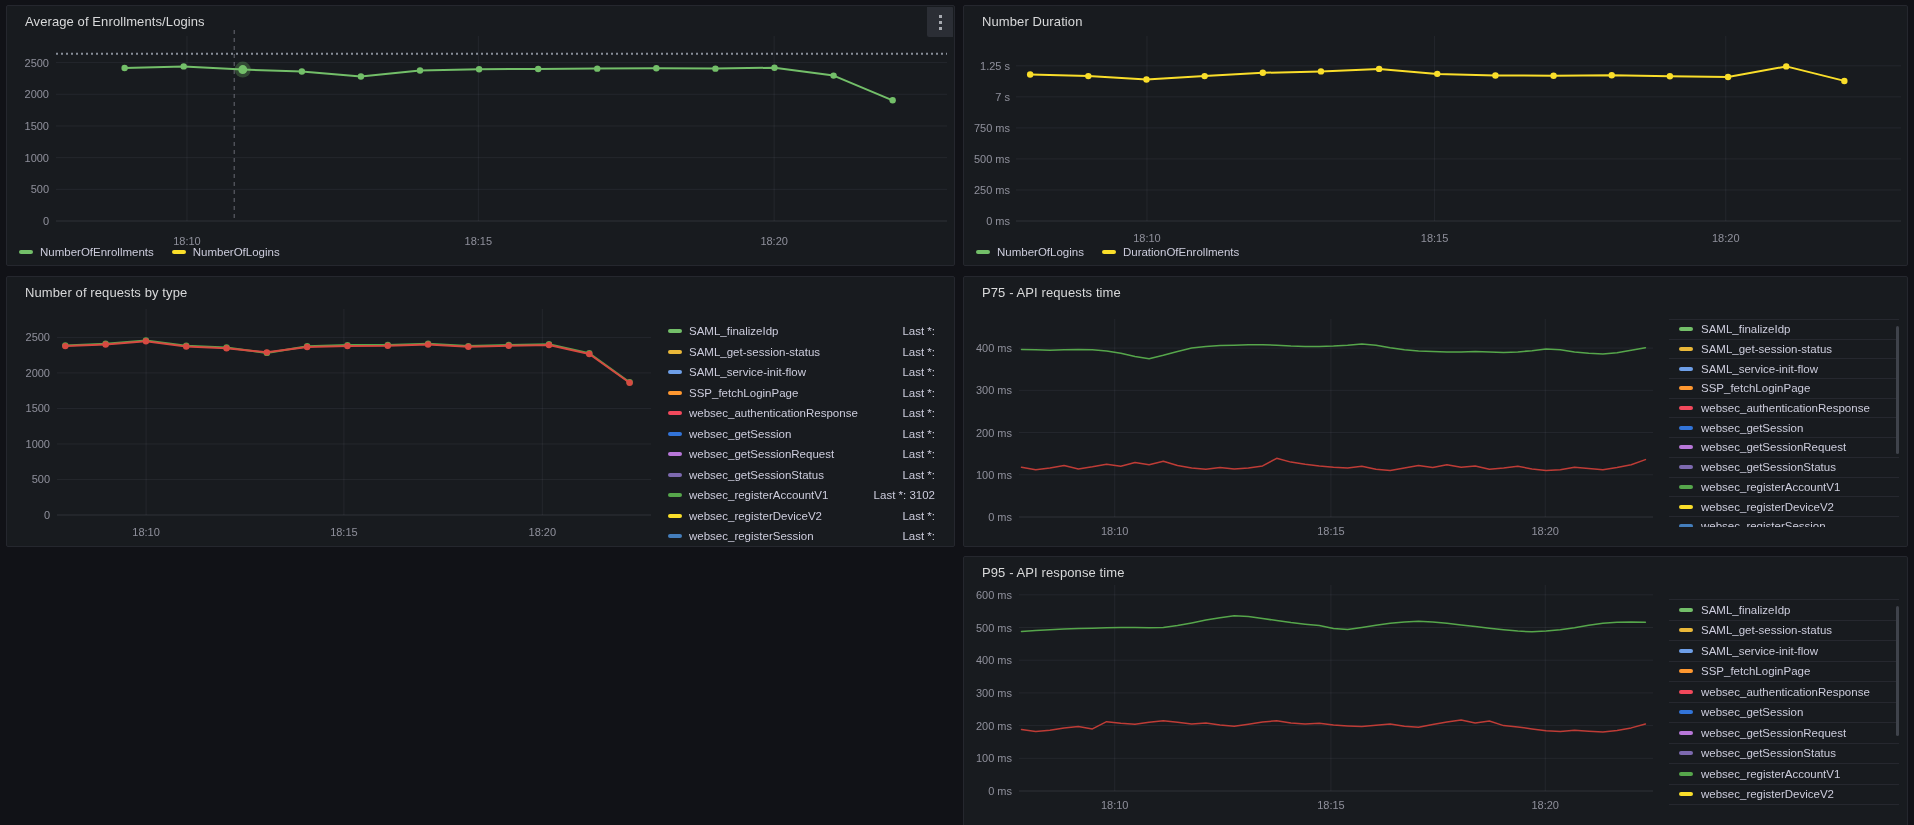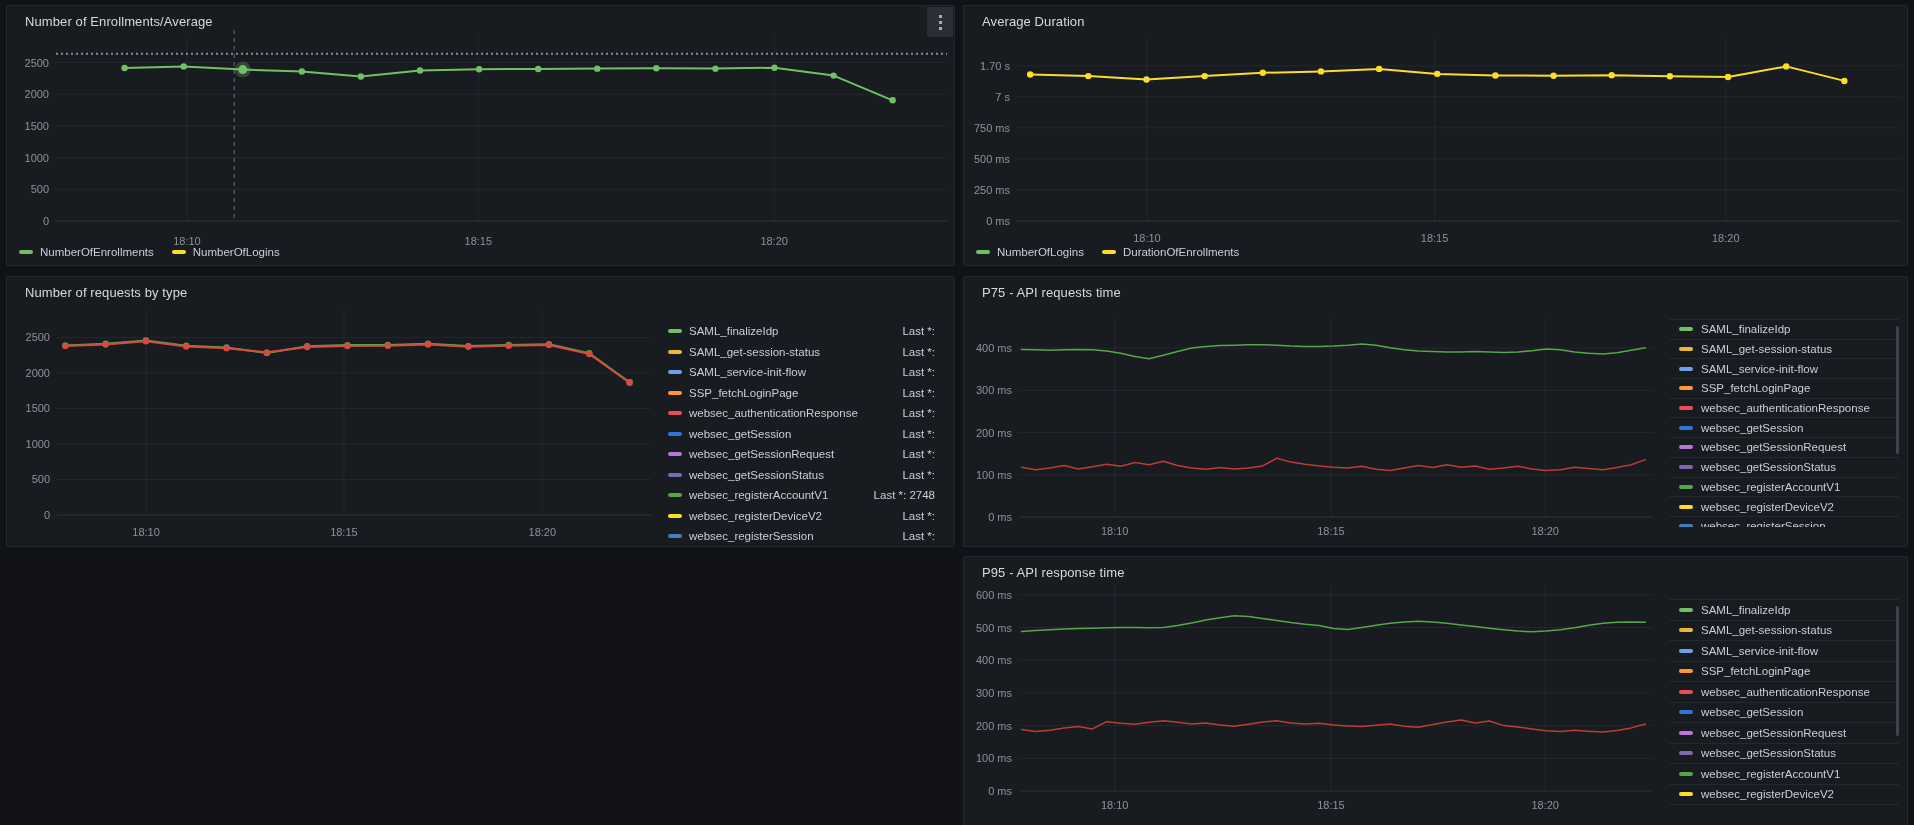--- a/index.html
+++ b/index.html
@@ -40,21 +40,21 @@
   .legend-table-row .llast{position:absolute;right:0;color:#CCCCDC;}
   .legend-list{position:absolute;overflow:hidden;border-top:1px solid #26282F;}
   .legend-list-row{display:flex;align-items:center;border-bottom:1px solid #26282F;
                    padding-left:10px;font-size:11.5px;color:#CCCCDC;cursor:pointer;}
   .legend-scrollbar{position:absolute;right:0;width:3px;border-radius:2px;background:#3F434B;}
 </style>
 </head>
 <body>
 
 <section class="panel panel-1">
-  <h2 class="panel-title">Number of Enrollments/Average</h2>
+  <h2 class="panel-title">Average of Enrollments/Logins</h2>
   <button class="kebab-btn" aria-label="panel menu">
       <i></i>
       <i></i>
       <i></i>
     </button>
   <div class="chart-area">
       <svg width="949" height="261" viewBox="0 0 949 261">
         <line x1="49" x2="940" y1="215" y2="215" stroke="rgba(204,204,220,0.13)" stroke-width="1"></line>
         <line x1="49" x2="940" y1="183.32191780821918" y2="183.32191780821918" stroke="rgba(204,204,220,0.07)" stroke-width="1"></line>
         <line x1="49" x2="940" y1="151.64383561643837" y2="151.64383561643837" stroke="rgba(204,204,220,0.07)" stroke-width="1"></line>
@@ -100,21 +100,21 @@
         </div>
         <div class="legend-item">
           <span class="legend-swatch" style="background: rgb(250, 222, 42);"></span>
           <span>NumberOfLogins</span>
         </div>
       </div>
     </div>
 </section>
 
 <section class="panel panel-2">
-  <h2 class="panel-title">Average Duration</h2>
+  <h2 class="panel-title">Number Duration</h2>
   <div class="chart-area">
       <svg width="945" height="261" viewBox="0 0 945 261">
         <line x1="52" x2="937" y1="215" y2="215" stroke="rgba(204,204,220,0.13)" stroke-width="1"></line>
         <line x1="52" x2="937" y1="183.95973154362417" y2="183.95973154362417" stroke="rgba(204,204,220,0.07)" stroke-width="1"></line>
         <line x1="52" x2="937" y1="152.91946308724832" y2="152.91946308724832" stroke="rgba(204,204,220,0.07)" stroke-width="1"></line>
         <line x1="52" x2="937" y1="121.87919463087248" y2="121.87919463087248" stroke="rgba(204,204,220,0.07)" stroke-width="1"></line>
         <line x1="52" x2="937" y1="90.83892617449663" y2="90.83892617449663" stroke="rgba(204,204,220,0.07)" stroke-width="1"></line>
         <line x1="52" x2="937" y1="59.79865771812081" y2="59.79865771812081" stroke="rgba(204,204,220,0.07)" stroke-width="1"></line>
         <line x1="182.98" x2="182.98" y1="30" y2="215" stroke="rgba(204,204,220,0.07)" stroke-width="1"></line>
         <line x1="470.60499999999996" x2="470.60499999999996" y1="30" y2="215" stroke="rgba(204,204,220,0.07)" stroke-width="1"></line>
@@ -134,21 +134,21 @@
         <circle cx="705.8885714285716" cy="70.2281879194631" r="3.2" fill="#FADE2A"></circle>
         <circle cx="764.0457142857143" cy="70.9731543624161" r="3.2" fill="#FADE2A"></circle>
         <circle cx="822.2028571428572" cy="60.41946308724832" r="3.2" fill="#FADE2A"></circle>
         <circle cx="880.36" cy="74.94630872483222" r="3.2" fill="#FADE2A"></circle>
       </svg>
       <div class="tick-label ylab" style="left: -24px; top: 208px;">0 ms</div>
       <div class="tick-label ylab" style="left: -24px; top: 176.96px;">250 ms</div>
       <div class="tick-label ylab" style="left: -24px; top: 145.919px;">500 ms</div>
       <div class="tick-label ylab" style="left: -24px; top: 114.879px;">750 ms</div>
       <div class="tick-label ylab" style="left: -24px; top: 83.8389px;">7 s</div>
-      <div class="tick-label ylab" style="left: -24px; top: 52.7987px;">1.70 s</div>
+      <div class="tick-label ylab" style="left: -24px; top: 52.7987px;">1.25 s</div>
       <div class="tick-label xlab" style="left: 154.98px; top: 225px;">18:10</div>
       <div class="tick-label xlab" style="left: 442.605px; top: 225px;">18:15</div>
       <div class="tick-label xlab" style="left: 733.77px; top: 225px;">18:20</div>
       <div class="legend-bottom" style="left: 12px; top: 240px;">
         <div class="legend-item">
           <span class="legend-swatch" style="background: rgb(115, 191, 105);"></span>
           <span>NumberOfLogins</span>
         </div>
         <div class="legend-item">
           <span class="legend-swatch" style="background: rgb(250, 222, 42);"></span>
@@ -249,21 +249,21 @@
         <span class="llast">Last *:</span>
       </div>
       <div class="legend-table-row" style="left: 661px; top: 187.5px; width: 267px; height: 20.5px;">
         <span class="legend-swatch" style="background: rgb(125, 105, 175);"></span>
         <span class="lname">websec_getSessionStatus</span>
         <span class="llast">Last *:</span>
       </div>
       <div class="legend-table-row" style="left: 661px; top: 208px; width: 267px; height: 20.5px;">
         <span class="legend-swatch" style="background: rgb(86, 166, 75);"></span>
         <span class="lname">websec_registerAccountV1</span>
-        <span class="llast">Last *: 2748</span>
+        <span class="llast">Last *: 3102</span>
       </div>
       <div class="legend-table-row" style="left: 661px; top: 228.5px; width: 267px; height: 20.5px;">
         <span class="legend-swatch" style="background: rgb(250, 222, 42);"></span>
         <span class="lname">websec_registerDeviceV2</span>
         <span class="llast">Last *:</span>
       </div>
       <div class="legend-table-row" style="left: 661px; top: 249px; width: 267px; height: 20.5px;">
         <span class="legend-swatch" style="background: rgb(68, 126, 188);"></span>
         <span class="lname">websec_registerSession</span>
         <span class="llast">Last *:</span>

